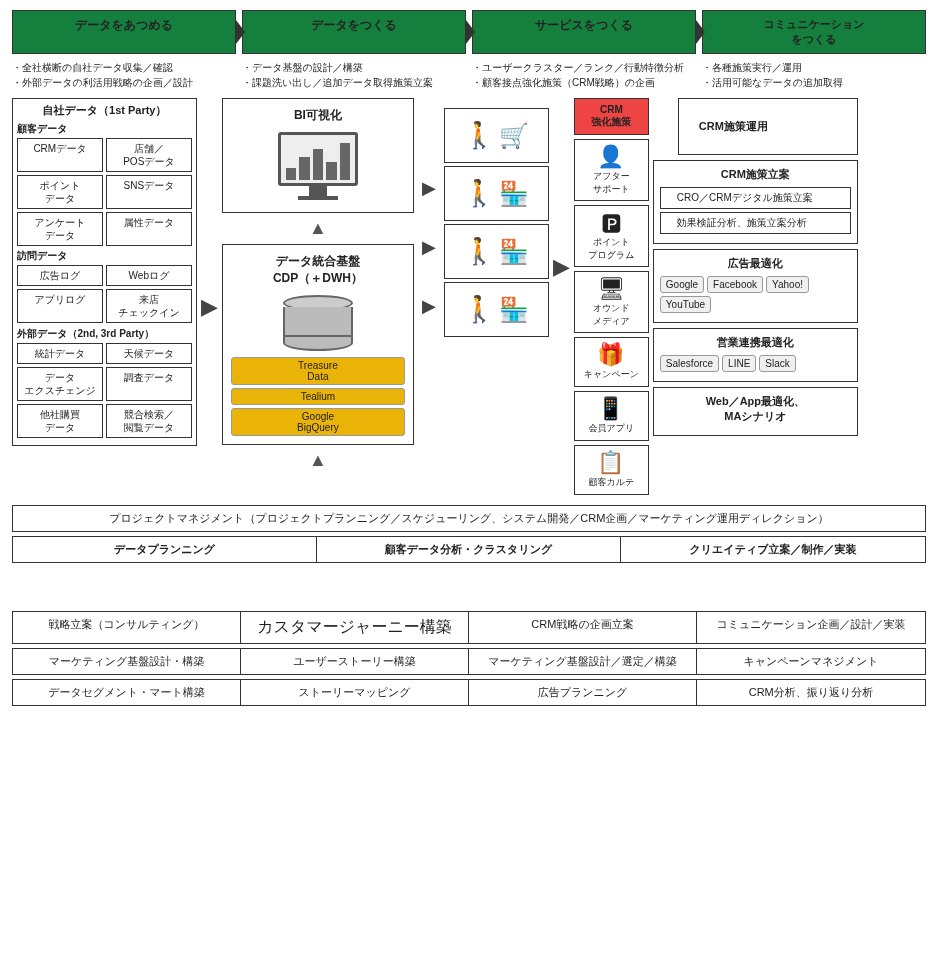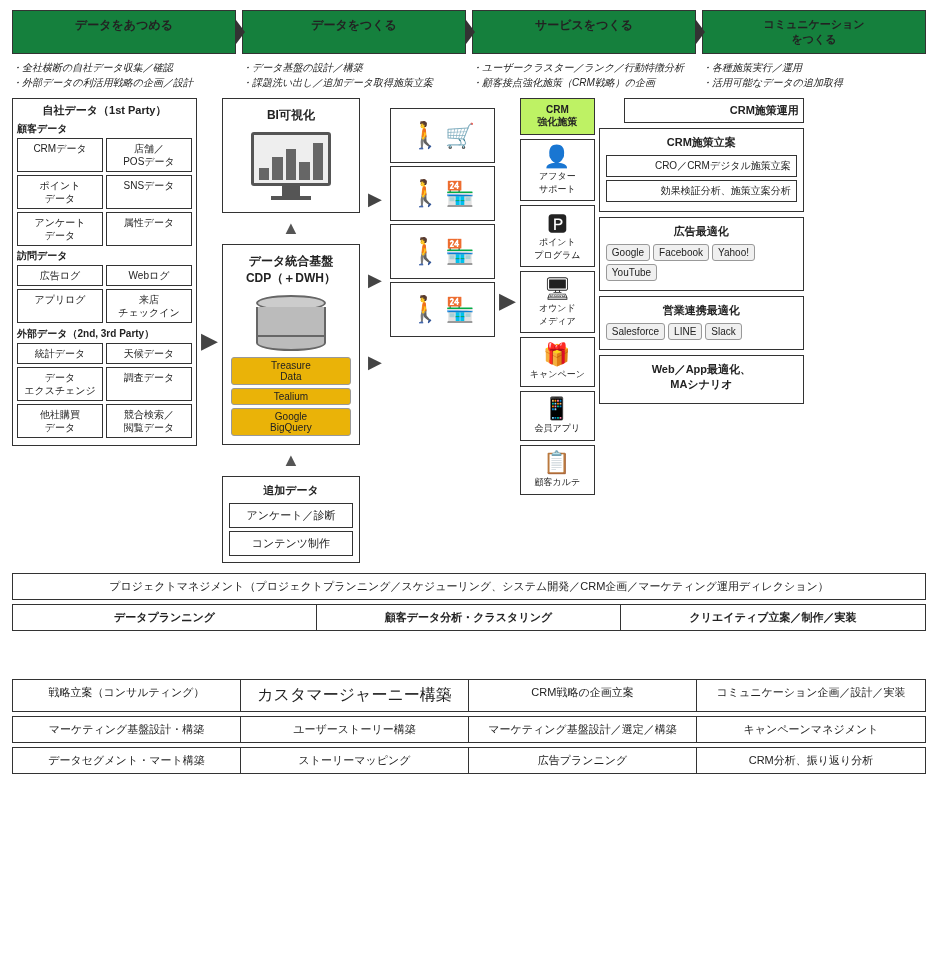--- a/index.html
+++ b/index.html
@@ -39,21 +39,20 @@
       border-left: 9px solid #333;
       border-top: 12px solid transparent;
       border-bottom: 12px solid transparent;
       z-index: 10;
     }
     
     .bullet-rows {
       display: flex;
       gap: 6px;
       margin-bottom: 8px;
-      font-style: italic;
     }
     .bullet-col {
       flex: 1;
       font-size: 10px;
       line-height: 1.5;
     }
     
     .left-panel {
       width: 185px;
       border: 1.5px solid #333;
@@ -136,23 +135,23 @@
       padding: 6px;
     }
     .right-section-title {
       text-align: center;
       font-weight: bold;
       font-size: 11px;
       margin-bottom: 5px;
     }
     .right-sub {
       border: 1px solid #333;
-      padding: 3px 5px;
-      font-size: 10px;
-      text-align: right;
+      padding: 3px 16px;
+      font-size: 10px;
+      text-align: left;
       margin-bottom: 3px;
     }
     .tag-row {
       display: flex;
       flex-wrap: wrap;
       gap: 3px;
       margin-bottom: 3px;
     }
     .tag {
       border: 1px solid #999;
@@ -254,21 +253,21 @@
         <div class="data-cell">調査データ</div>
       </div>
       <div class="data-grid">
         <div class="data-cell">他社購買<br>データ</div>
         <div class="data-cell">競合検索／<br>閲覧データ</div>
       </div>
     </div>
 
     <div style="display:flex; align-items:center; justify-content:center; align-self:center; font-size:22px; color:#444; flex-shrink:0; margin-top:20px;">▶</div>
 
-    <div style="display:flex; flex-direction:column; gap:5px; width:138px; flex-shrink:0;">
+    <div style="display:flex; flex-direction:column; gap:5px; width:192px; flex-shrink:0;">
 
       <div class="cdp-box">
         <div class="cdp-title">BI可視化</div>
 
         <div style="display:flex; justify-content:center; margin:4px 0;">
           <div>
             <div style="width:80px; height:54px; border:3px solid #555; border-radius:3px; background:#eee; display:flex; align-items:flex-end; padding:4px 5px 3px; gap:3px;">
               <div style="background:#666; flex:1; height:30%;"></div>
               <div style="background:#666; flex:1; height:55%;"></div>
               <div style="background:#666; flex:1; height:75%;"></div>
@@ -296,27 +295,20 @@
         </div>
         <div class="tech-labels">
           <div class="tech-label">Treasure<br>Data</div>
           <div class="tech-label">Tealium</div>
           <div class="tech-label">Google<br>BigQuery</div>
         </div>
       </div>
 
       <div style="text-align:center; font-size:18px; color:#555;">▲</div>
 
-      <div class="addon-box">
-        <div class="addon-title">追加データ</div>
-        <div class="addon-items">
-          <div class="addon-item">アンケート／診断</div>
-          <div class="addon-item">コンテンツ制作</div>
-        </div>
-      </div>
     </div>
 
     <div style="display:flex; flex-direction:column; justify-content:space-around; align-items:center; align-self:stretch; width:22px; flex-shrink:0; padding: 60px 0 160px;">
       <div style="font-size:18px; color:#444;">▶</div>
       <div style="font-size:18px; color:#444;">▶</div>
       <div style="font-size:18px; color:#444;">▶</div>
     </div>
 
     <div style="width:105px; flex-shrink:0; display:flex; flex-direction:column; gap:3px; justify-content:flex-start; padding-top:10px;">
 
@@ -337,21 +329,21 @@
 
       <div style="border:1.5px solid #333; padding:5px 3px; display:flex; align-items:center; justify-content:center; gap:4px; min-height:55px;">
         <div style="font-size:26px;">🚶</div>
         <div style="font-size:24px;">🏪</div>
       </div>
     </div>
 
     <div style="display:flex; align-items:center; justify-content:center; align-self:center; font-size:22px; color:#444; flex-shrink:0; margin-bottom:60px;">▶</div>
 
     <div style="width:75px; flex-shrink:0; display:flex; flex-direction:column; gap:4px;">
-      <div style="border:1.5px solid #333; text-align:center; padding:5px 3px; font-size:10px; font-weight:bold; background:#bef264;">CRM<br>強化施策</div>
+      <div style="border:1.5px solid #333; text-align:center; padding:5px 3px; font-size:10px; font-weight:bold; background:#ef4444;">CRM<br>強化施策</div>
       <div style="border:1.5px solid #333; padding:4px 2px; text-align:center; min-height:50px;">
         <div style="font-size:22px;">👤</div>
         <div style="font-size:9px;">アフター<br>サポート</div>
       </div>
       <div style="border:1.5px solid #333; padding:4px 2px; text-align:center; min-height:50px;">
         <div style="font-size:22px;">🅿</div>
         <div style="font-size:9px;">ポイント<br>プログラム</div>
       </div>
       <div style="border:1.5px solid #333; padding:4px 2px; text-align:center; min-height:50px;">
         <div style="font-size:22px;">🖥</div>
@@ -366,21 +358,21 @@
         <div style="font-size:9px;">会員アプリ</div>
       </div>
       <div style="border:1.5px solid #333; padding:4px 2px; text-align:center; min-height:50px;">
         <div style="font-size:22px;">📋</div>
         <div style="font-size:9px;">顧客カルテ</div>
       </div>
     </div>
 
     <div style="width:205px; flex-shrink:0; display:flex; flex-direction:column; gap:5px;">
 
-      <div style="border:1.5px solid #333; padding:4px; text-align:right;margin-left:25px;">
+      <div style="border:1.5px solid #333; padding:20px; text-align:left;margin-left:25px;">
         <div style="font-weight:bold; font-size:11px;">CRM施策運用</div>
       </div>
 
       <div class="right-section">
         <div class="right-section-title">CRM施策立案</div>
         <div class="right-sub">CRO／CRMデジタル施策立案</div>
         <div class="right-sub">効果検証分析、施策立案分析</div>
       </div>
 
       <div class="right-section">

